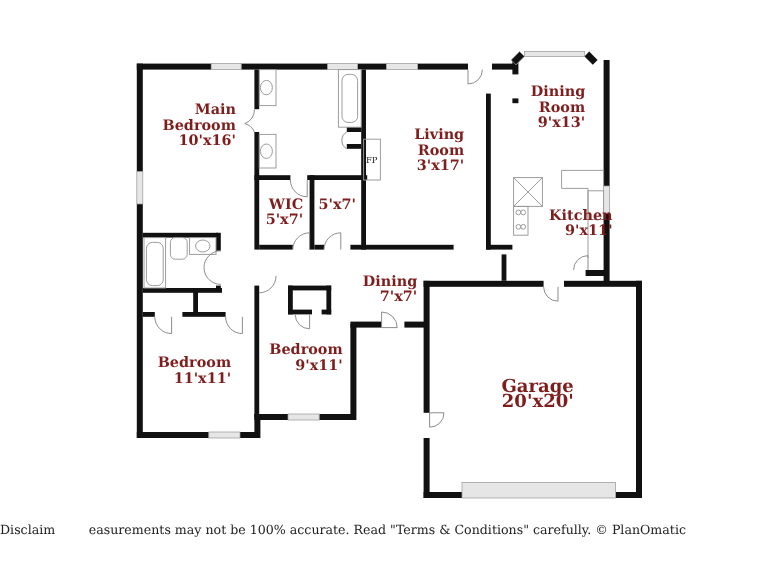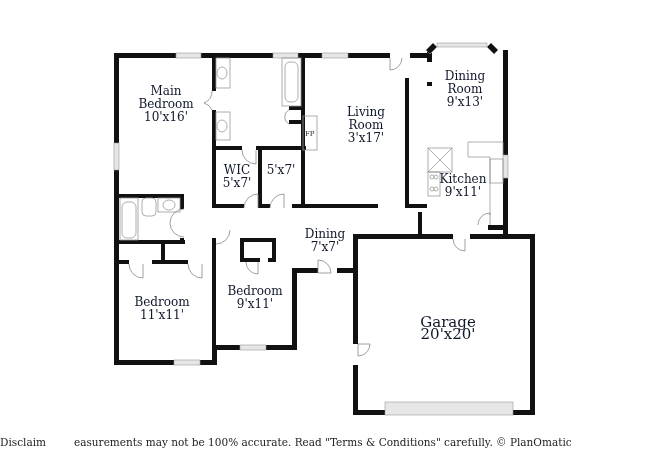--- a/index.html
+++ b/index.html
@@ -1,18 +1,18 @@
 <!DOCTYPE html>
 <html><head>
 <meta charset="utf-8">
 <style>
   html, body { margin:0; padding:0; background:#ffffff; }
   body { width:650px; height:473px; position:relative; overflow:hidden; font-family:"DejaVu Serif", serif; }
   #plan { position:absolute; left:0; top:0; width:650px; height:473px; }
-  .lbl { position:absolute; text-align:center; font-family:"DejaVu Serif", serif; font-weight:normal; color:#0f172a; font-size:12px; line-height:13px; transform:translateX(-50%); white-space:nowrap; }
+  .lbl { position:absolute; text-align:right; font-family:"DejaVu Serif", serif; font-weight:bold; color:#7f1d1d; font-size:12px; line-height:13px; transform:translateX(-50%); white-space:nowrap; }
   .lbl .dim { display:block; }
   .fp { position:absolute; font-family:"DejaVu Serif", serif; font-size:7px; font-weight:normal; color:#222; }
   .footer { position:absolute; left:0; width:650px; top:436px; text-align:left; font-family:"DejaVu Serif", serif; font-size:10.5px; color:#222; }
   .footer .gap { display:inline-block; width:28px; }
 </style>
 </head>
 <body>
 
 <svg id="plan" viewBox="0 0 650 473" xmlns="http://www.w3.org/2000/svg">
   <g fill="#111">
@@ -162,21 +162,21 @@
   <span class="dim">Room</span>
   <span class="dim">3'x17'</span>
 </div>
 
 <div class="lbl" style="left:465px;top:70px;">
   <span class="dim">Dining</span>
   <span class="dim">Room</span>
   <span class="dim">9'x13'</span>
 </div>
 
-<div class="lbl" style="left:463px;top:173px;">
+<div class="lbl" style="left:484px;top:173px;">
   <span class="dim">Kitchen</span>
   <span class="dim">9'x11'</span>
 </div>
 
 <div class="lbl" style="left:325px;top:228px;">
   <span class="dim">Dining</span>
   <span class="dim">7'x7'</span>
 </div>
 
 <div class="lbl" style="left:162px;top:296px;">

